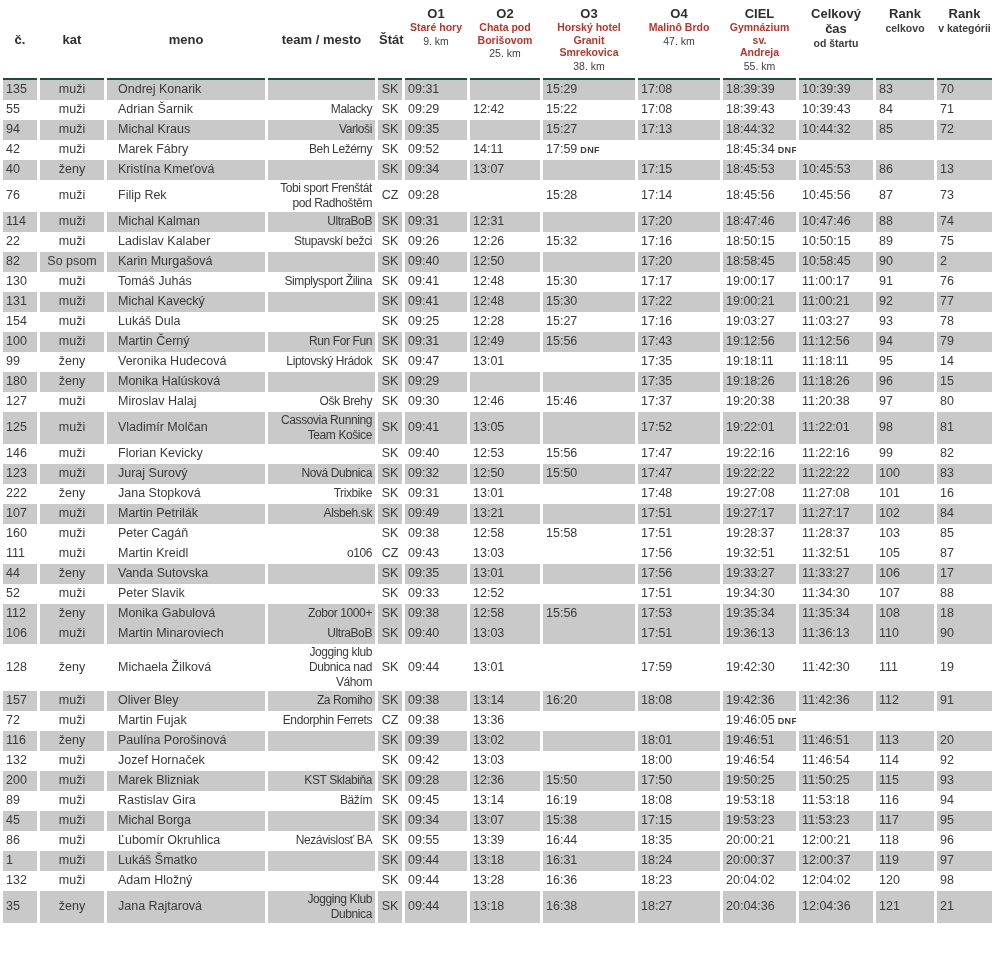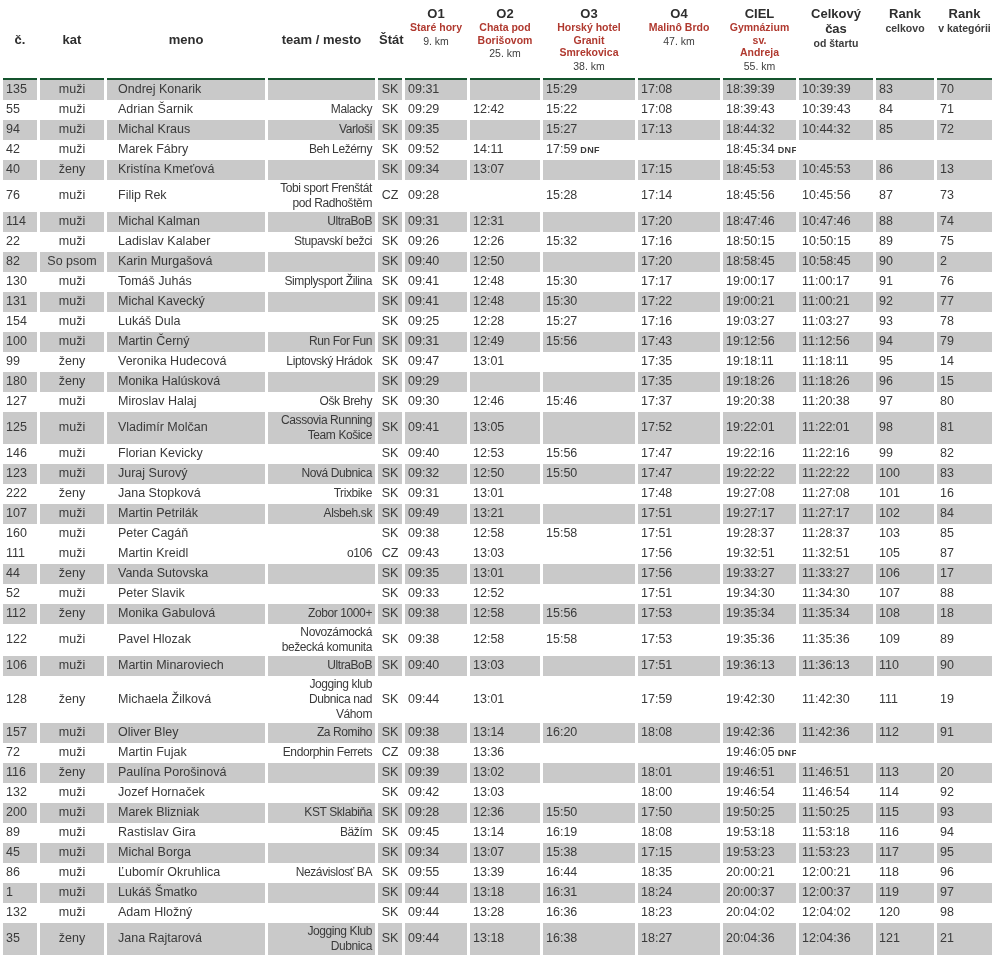--- a/index.html
+++ b/index.html
@@ -512,35 +512,20 @@
         <td class="c-st">SK</td>
         <td class="c-time">09:38</td>
         <td class="c-time">12:58</td>
         <td class="c-time">15:56</td>
         <td class="c-time">17:53</td>
         <td class="c-time">19:35:34</td>
         <td class="c-time">11:35:34</td>
         <td class="c-rank">108</td>
         <td class="c-rank">18</td>
       </tr>
-      <tr>
-        <td class="c-no">122</td>
-        <td class="c-cat">muži</td>
-        <td class="c-name">Pavel Hlozak</td>
-        <td class="c-team">Novozámocká bežecká komunita</td>
-        <td class="c-st">SK</td>
-        <td class="c-time">09:38</td>
-        <td class="c-time">12:58</td>
-        <td class="c-time">15:58</td>
-        <td class="c-time">17:53</td>
-        <td class="c-time">19:35:36</td>
-        <td class="c-time">11:35:36</td>
-        <td class="c-rank">109</td>
-        <td class="c-rank">89</td>
-      </tr>
       <tr class="odd">
         <td class="c-no">106</td>
         <td class="c-cat">muži</td>
         <td class="c-name">Martin Minaroviech</td>
         <td class="c-team">UltraBoB</td>
         <td class="c-st">SK</td>
         <td class="c-time">09:40</td>
         <td class="c-time">13:03</td>
         <td class="c-time"></td>
         <td class="c-time">17:51</td>

